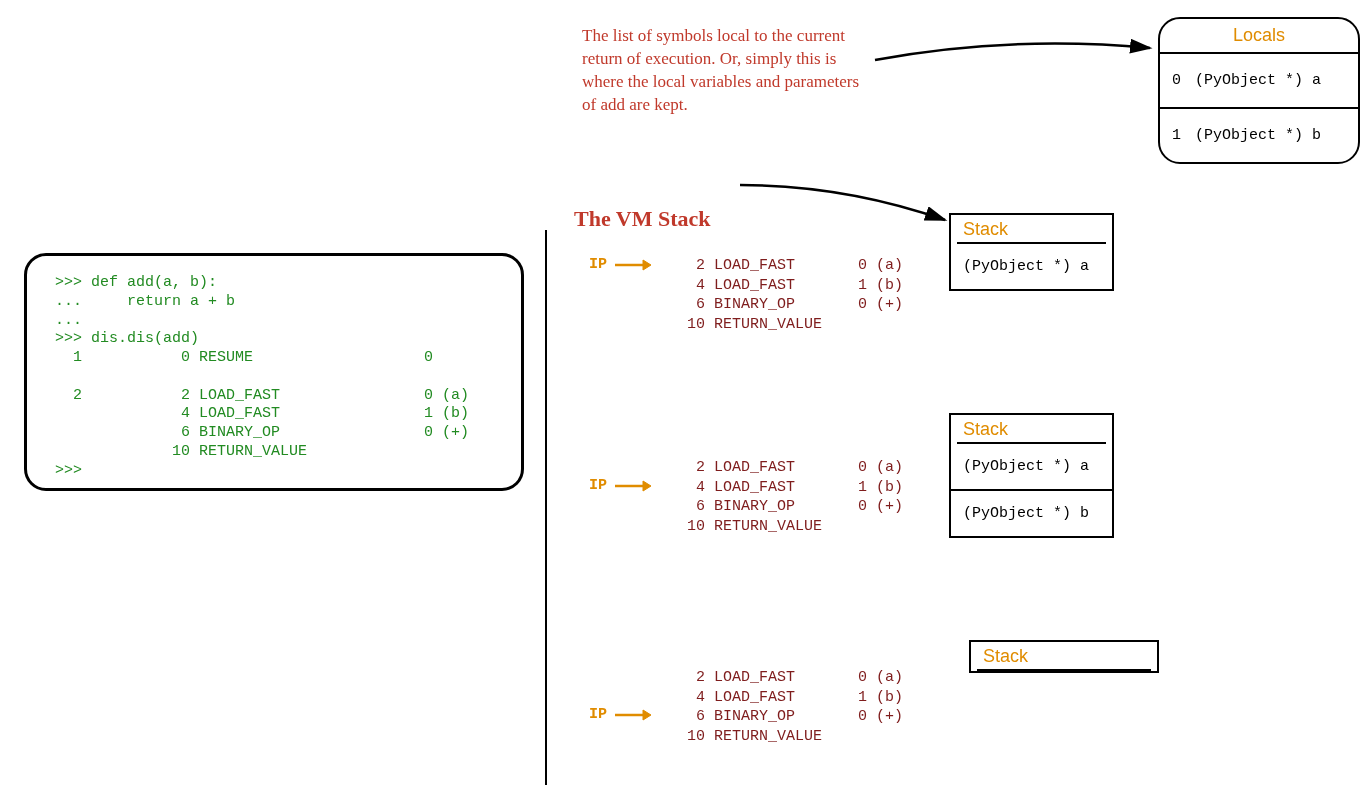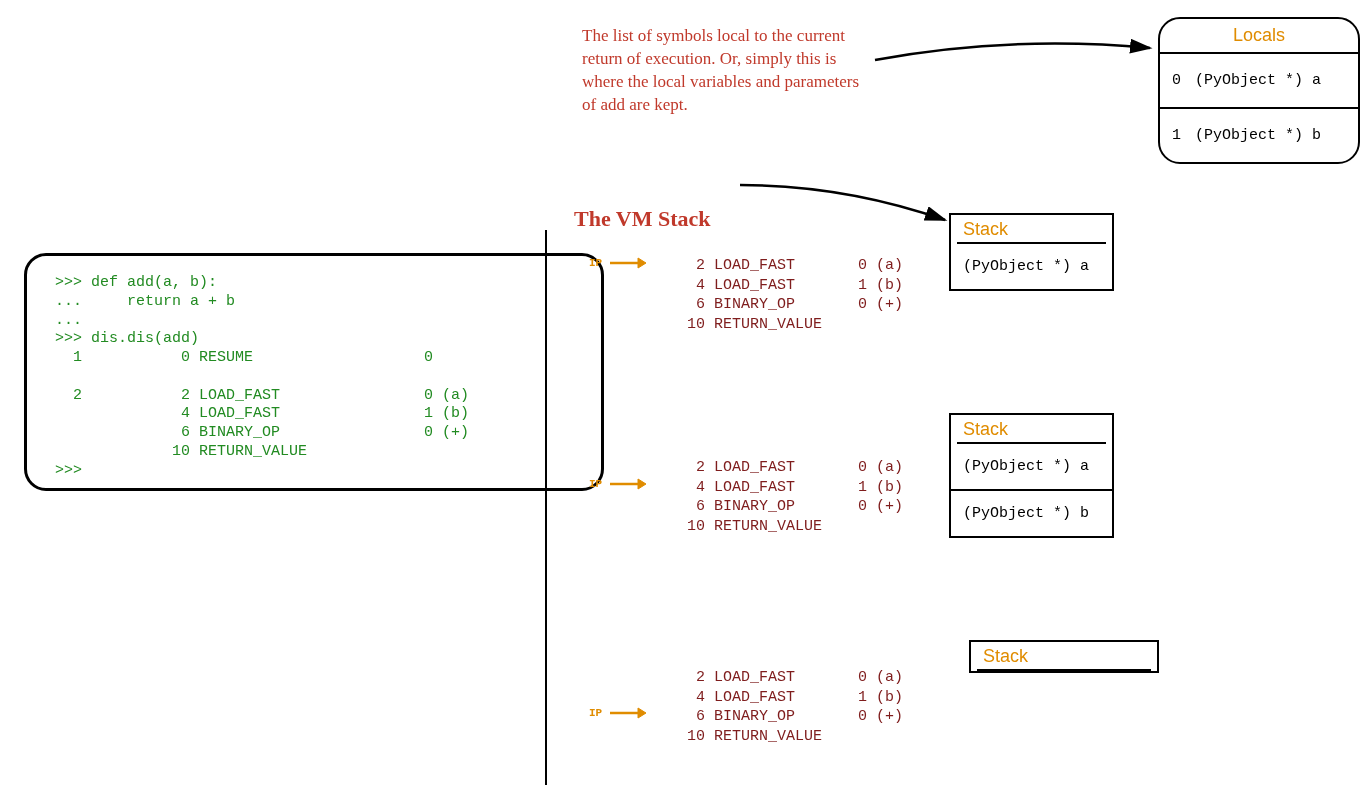--- a/index.html
+++ b/index.html
@@ -10,21 +10,21 @@
     height: 800px;
     background: #fff;
     font-family: 'Courier New', monospace;
     position: relative;
     overflow: hidden;
   }
   .code-box {
     position: absolute;
     left: 24px;
     top: 253px;
-    width: 580px;
+    width: 500px;
     height: 238px;
     border: 3px solid #000;
     border-radius: 22px;
     padding: 18px 28px;
     font-size: 15px;
     color: #228B22;
     line-height: 1.25;
     white-space: pre;
   }
   .vdivider {
@@ -93,21 +93,21 @@
   .bytecode {
     position: absolute;
     font-size: 15px;
     color: #7f1d1d;
     white-space: pre;
     line-height: 1.3;
   }
   .ip {
     position: absolute;
     color: #e08c00;
-    font-size: 11px;
+    font-size: 15px;
     font-weight: bold;
     display: flex;
     align-items: center;
     gap: 6px;
   }
   .ip .arrow-svg { stroke: #e08c00; fill: #e08c00; }
 </style>
 </head>
 <body>
 

